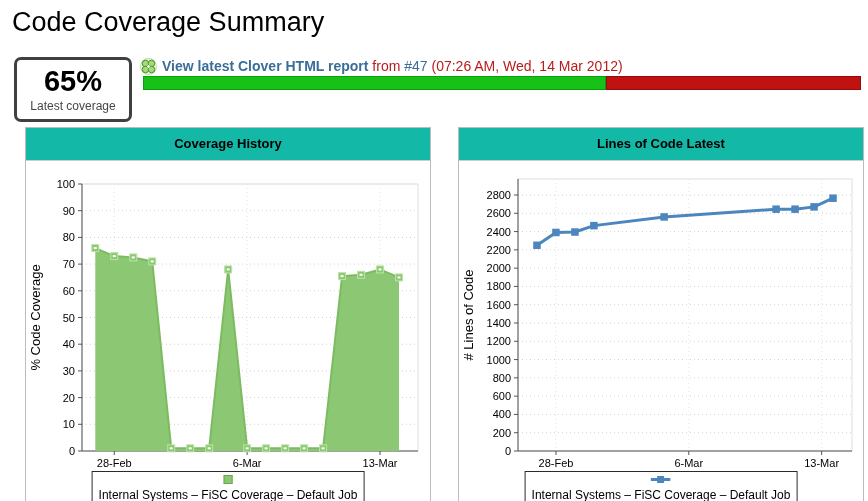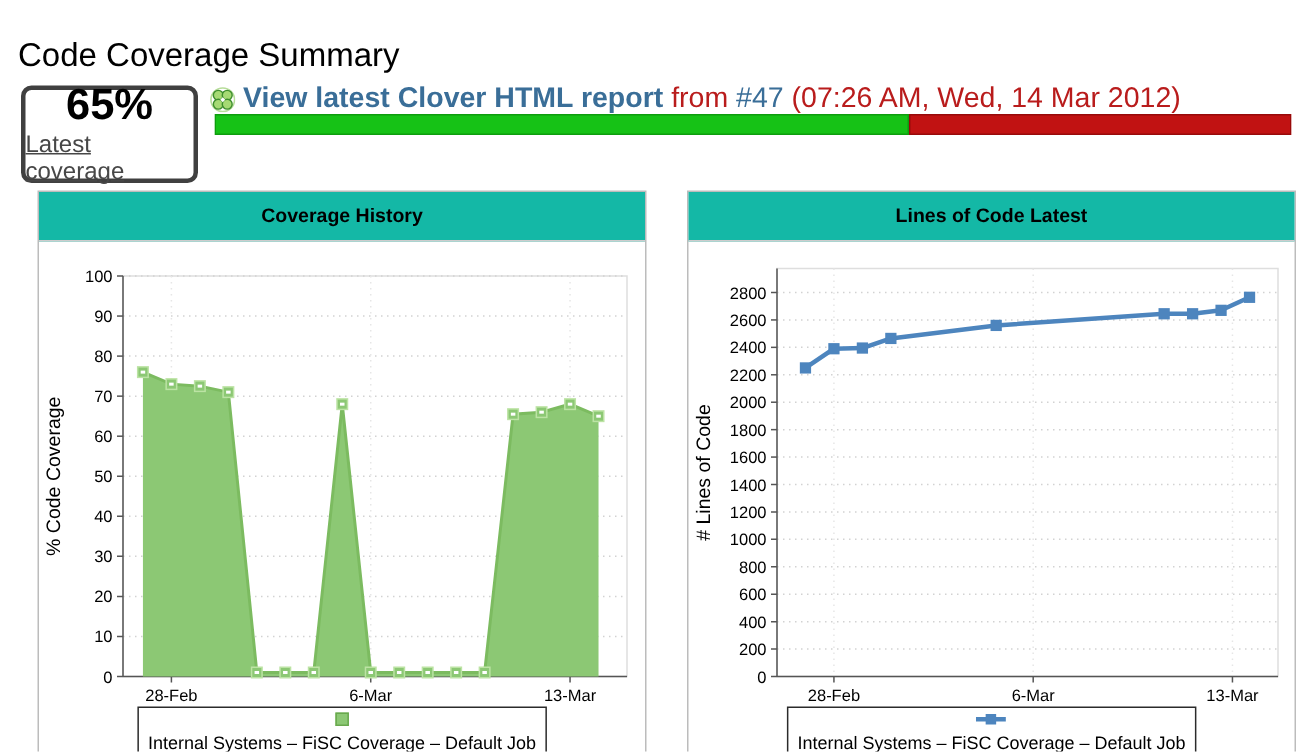--- a/index.html
+++ b/index.html
@@ -3,34 +3,34 @@
 <meta charset="utf-8">
 <style>
   html,body{margin:0;padding:0;}
   body{
     width:868px;height:501px;position:relative;overflow:hidden;
     background:#ffffff;
     font-family:"Liberation Sans","DejaVu Sans",sans-serif;
     -webkit-font-smoothing:antialiased;
   }
   .page-title{
-    position:absolute;left:12px;top:24px;margin:0;
-    font-size:22px;font-weight:400;color:#000;letter-spacing:0;
+    position:absolute;left:12px;top:7px;margin:0;
+    font-size:27px;font-weight:400;color:#000;letter-spacing:0;
   }
   
   .coverage-box{
     position:absolute;left:14px;top:57px;width:112px;height:59px;
     border:3px solid #404040;border-radius:7px;background:#fff;
     display:flex;flex-direction:column;align-items:center;justify-content:center;
   }
   .coverage-percent{font-size:29px;font-weight:700;color:#000;line-height:1;}
-  .coverage-caption{font-size:16px;color:#474747;margin-top:3px;text-decoration:underline;}
+  .coverage-caption{font-size:12px;color:#474747;margin-top:3px;}
   .clover-line{
     position:absolute;left:140px;top:57px;height:18px;
-    display:flex;align-items:center;font-size:19px;color:#000;white-space:nowrap;
+    display:flex;align-items:center;font-size:14px;color:#000;white-space:nowrap;
   }
   .clover-line .icn{width:17px;height:17px;margin-right:5px;flex:0 0 auto;}
   a.report-link{color:#3a6e98;font-weight:700;text-decoration:none;}
   a.build-link{color:#3a6e98;text-decoration:none;}
   .plain{color:#b91c1c;}
   .sp{white-space:pre;}
   .coverage-bar{
     position:absolute;left:143px;top:76px;width:718px;height:14px;
     display:flex;overflow:hidden;
   }

